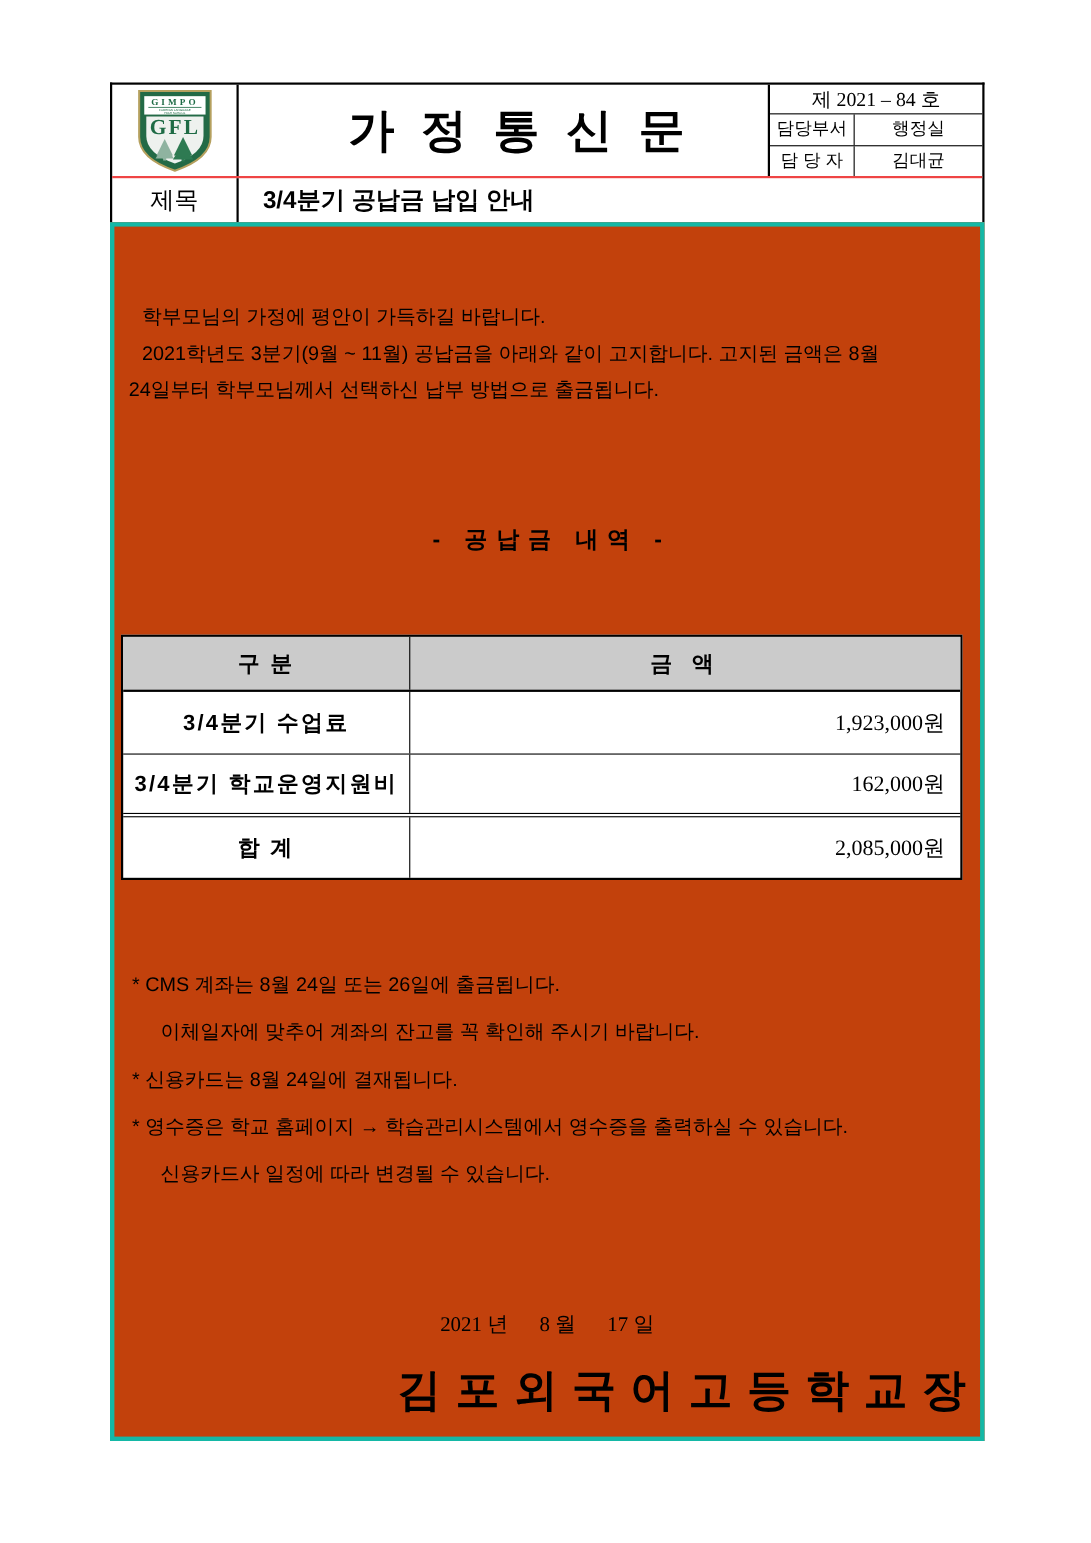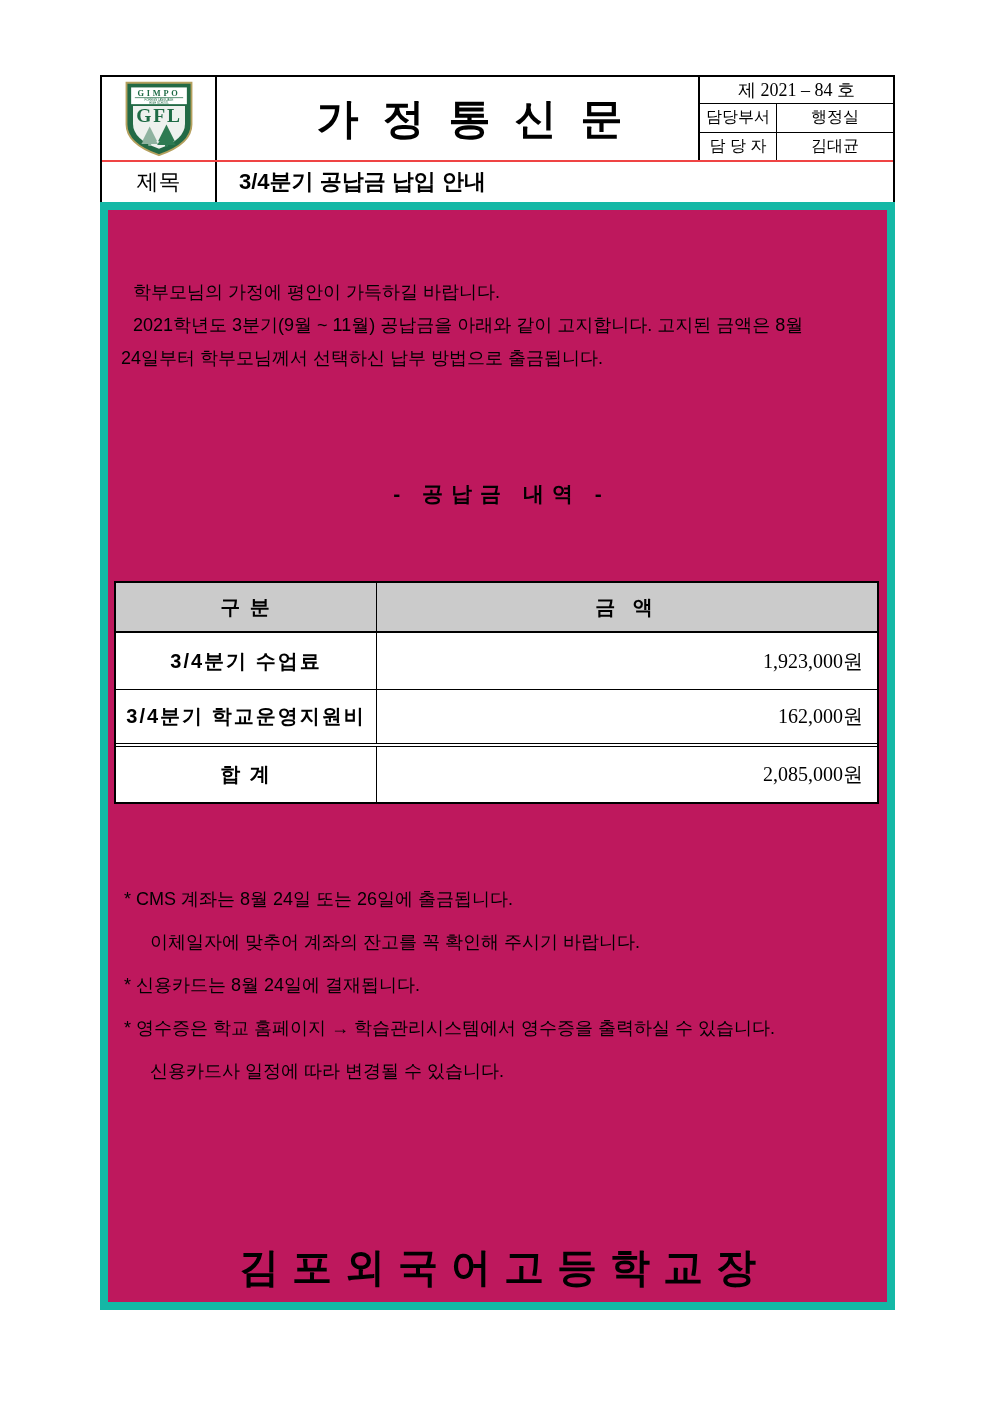--- a/index.html
+++ b/index.html
@@ -25,21 +25,21 @@
   .info-row.mid { border-bottom:1px solid #000; }
   .info-label { width:76px; border-right:1px solid #000; display:flex; align-items:center; justify-content:center; }
   .info-value { flex:1; display:flex; align-items:center; justify-content:center; }
   .header-row2 { flex:1; display:flex; }
   .subject-label-cell { width:113px; border-right:2px solid #000; display:flex; align-items:center; justify-content:center; font-size:22px; }
   .subject-value-cell { flex:1; display:flex; align-items:center; padding-left:22px; font-size:22px; font-weight:bold; }
 
   
   .body-box {
     position:absolute; left:100px; top:202px; width:795px; height:1108px;
-    border:8px solid #14b8a6; box-sizing:border-box; background:#be185d;
+    border:4px solid #14b8a6; box-sizing:border-box; background:#c2410c;
   }
   .paragraph { position:absolute; left:13px; top:66px; right:14px; font-size:18px; line-height:33px; }
   .paragraph .ln { white-space:nowrap; }
   .paragraph .ind { padding-left:12px; }
 
   .section-title {
     position:absolute; left:0; top:270px; width:100%; text-align:center;
     font-size:21px; font-weight:bold; letter-spacing:8px; text-indent:8px;
   }
 
@@ -57,21 +57,21 @@
   .fee-header-row .fee-cell-amount { justify-content:center; padding-right:0; font-family:"Liberation Sans", sans-serif; font-weight:bold; letter-spacing:6px; }
 
   
   .notes { position:absolute; left:16px; top:668px; right:14px; font-size:18px; }
   .note-line { line-height:43px; white-space:nowrap; }
   .note-indent { padding-left:26px; }
 
   
   .date-line { position:absolute; left:0; top:985px; width:100%; text-align:center;
     font-size:19px; font-family:"Liberation Serif", serif; white-space:pre; }
-  .signature-line { position:absolute; left:0; top:1030px; width:100%; text-align:center;
+  .signature-line { position:absolute; left:0; top:1030px; width:100%; text-align:right;
     font-size:40px; font-weight:bold; letter-spacing:13px; text-indent:13px; white-space:nowrap; }
 </style>
 </head>
 <body>
 
 <div class="page">
 
   <div class="header-table">
     <div class="header-row1">
 
@@ -147,16 +147,17 @@
     </div>
 
     <div class="notes">
       <div class="note-line">*  CMS 계좌는 8월 24일 또는 26일에 출금됩니다.</div>
       <div class="note-line note-indent">이체일자에 맞추어 계좌의 잔고를 꼭 확인해 주시기 바랍니다.</div>
       <div class="note-line">* 신용카드는 8월 24일에 결재됩니다.</div>
       <div class="note-line">* 영수증은 학교 홈페이지 → 학습관리시스템에서 영수증을 출력하실 수 있습니다.</div>
       <div class="note-line note-indent">신용카드사 일정에 따라 변경될 수 있습니다.</div>
     </div>
 
+    <div class="date-line">2021 년      8 월      17 일</div>
     <div class="signature-line">김포외국어고등학교장</div>
   </div>
 
 </div>
 
 </body></html>

